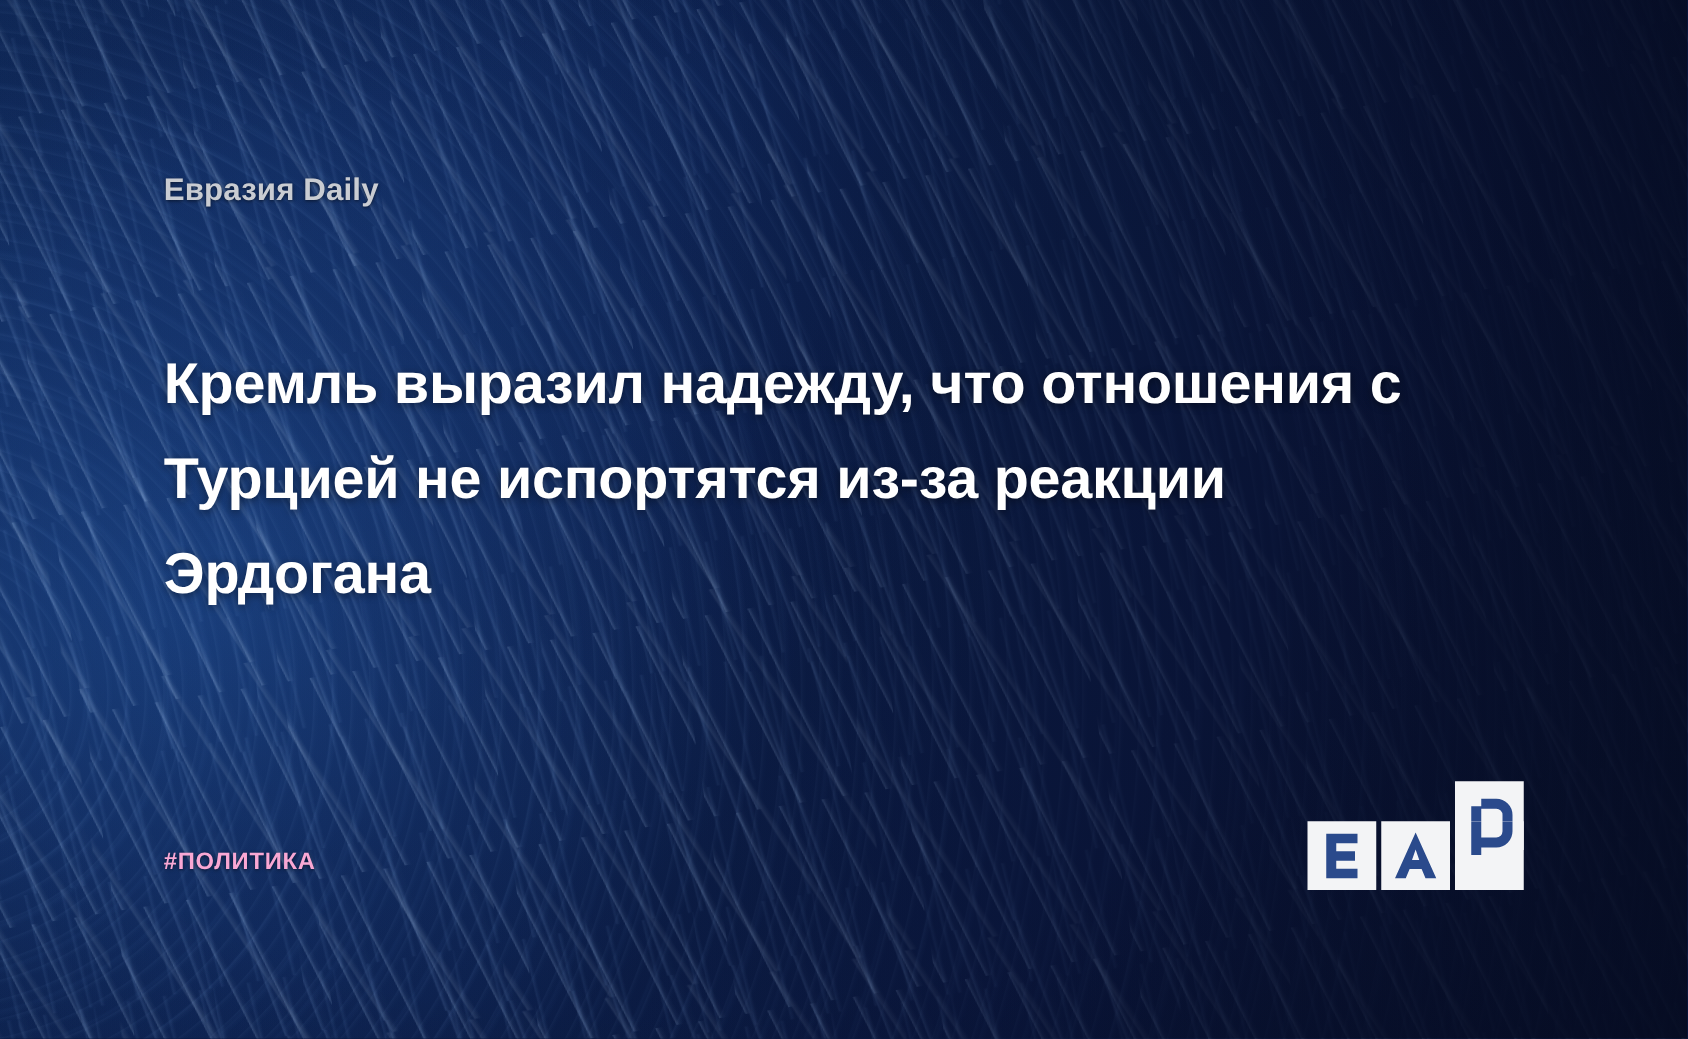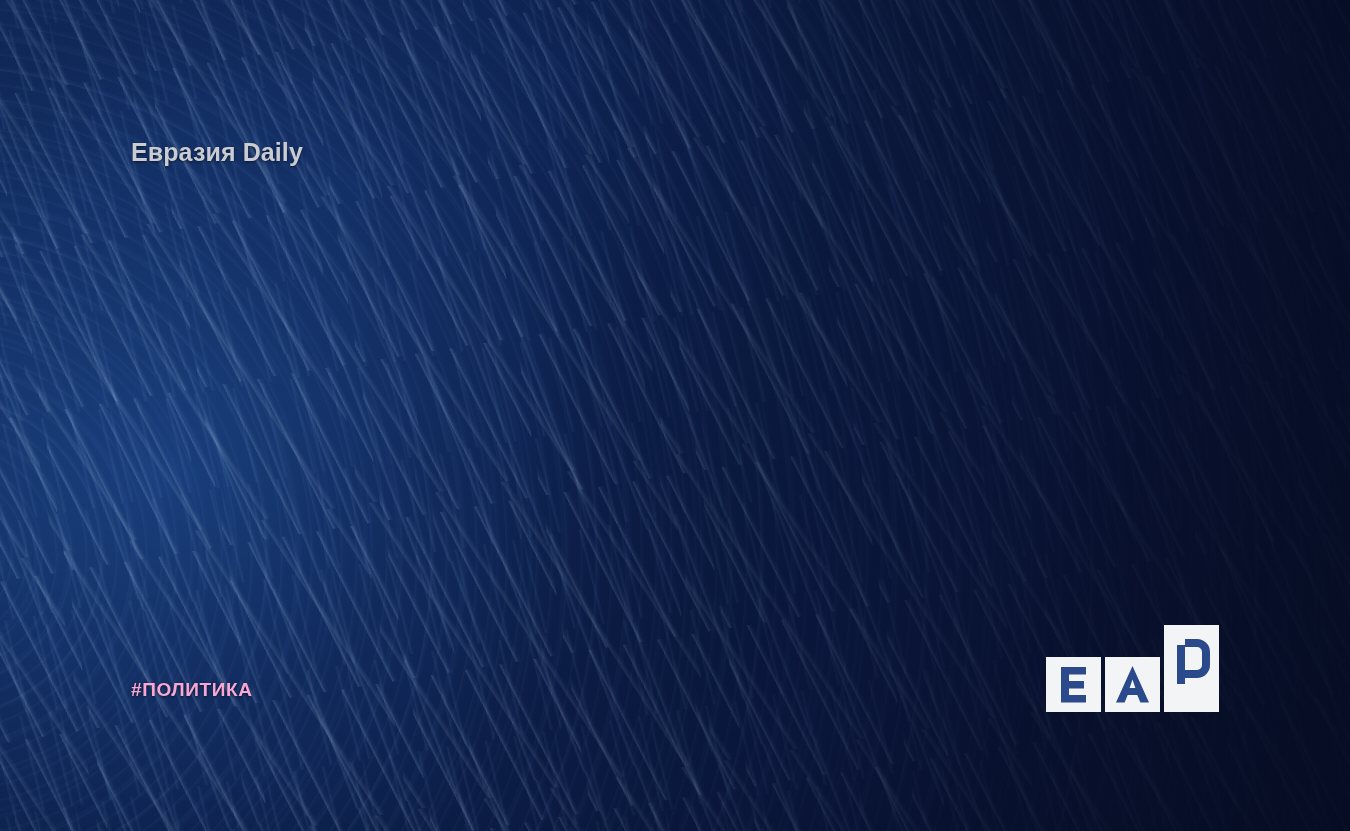--- a/index.html
+++ b/index.html
@@ -187,20 +187,21 @@
   <div class="bg-base"></div>
   <div class="bg-arcs"></div>
   <div class="bg-streaks"></div>
   <div class="bg-streak-mask"></div>
   <div class="bg-vignette"></div>
 
   <div class="content">
 
     <div class="brand">Евразия Daily</div>
 
+    <div class="headline">Кремль выразил надежду, что отношения с Турцией не испортятся из-за реакции Эрдогана</div>
 
     <div class="tag">#ПОЛИТИКА</div>
 
     <div class="logo">
 
       <div class="logo-tile tile-e">
         <svg viewBox="0 0 55 55" aria-hidden="true">
           <path d="M15 10 h25 v7.5 h-17 v6.5 h15 v7.5 h-15 v6.5 h17 v7.5 h-25 z" fill="#2a4a8c"></path>
         </svg>
       </div>

